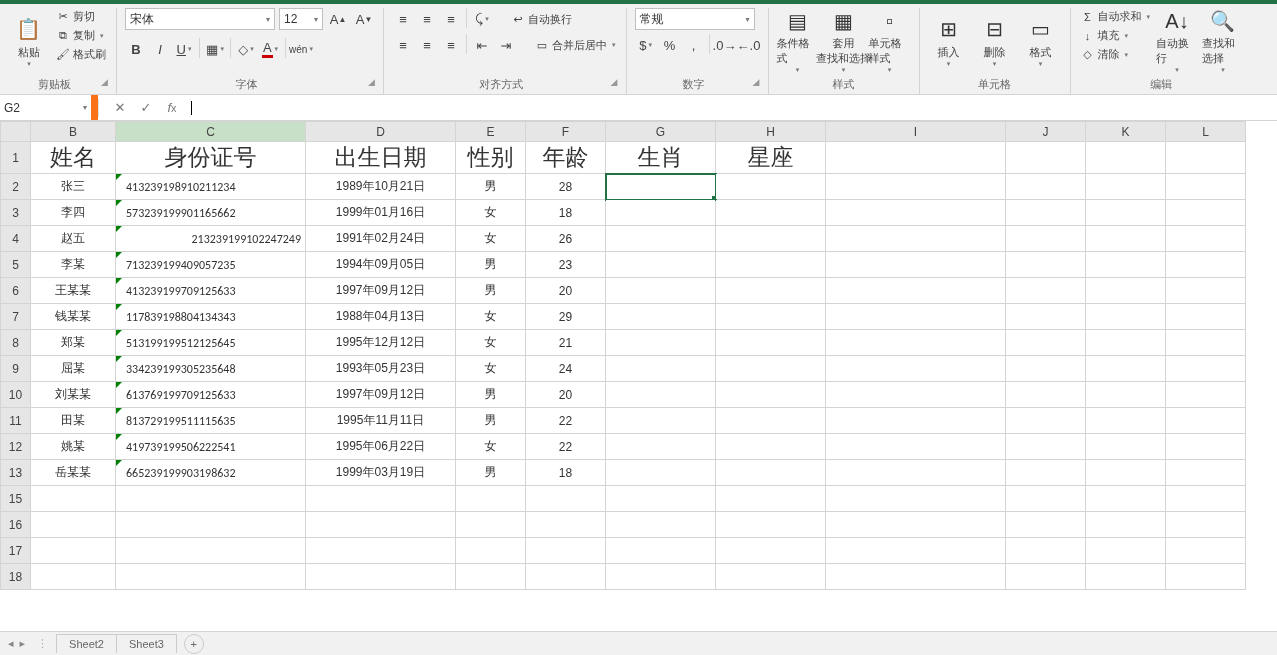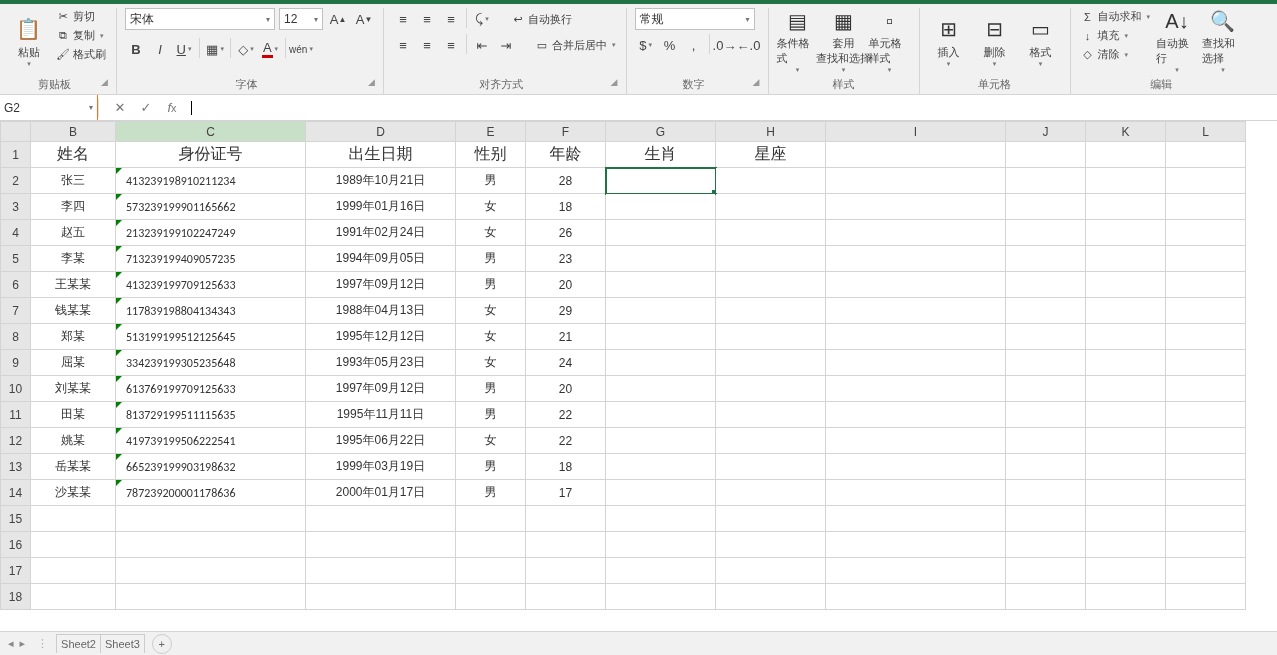--- a/index.html
+++ b/index.html
@@ -30,48 +30,48 @@
 .combo .dd { margin-left: auto; color: #777; font-size: 8px; }
 .icon-btn { width: 22px; height: 22px; display: inline-flex; align-items: center; justify-content: center; cursor: pointer; font-size: 13px; color: #444; }
 .icon-btn.split::after { content: "▾"; font-size: 7px; color: #777; margin-left: 2px; }
 .row2 { display: flex; gap: 2px; }
 
 
 .sep { width: 1px; height: 20px; background: #d4d4d4; margin: 0 2px; }
 
 
 .formula-bar { display: flex; align-items: center; height: 26px; border-bottom: 1px solid #d4d4d4; background: #fff; }
-.name-box { width: 98px; border-right: 1px solid #f97316; height: 100%; display: flex; align-items: center; padding: 0 4px; font-size: 12px; position: relative; }
+.name-box { width: 98px; border-right: 7px solid #f97316; height: 100%; display: flex; align-items: center; padding: 0 4px; font-size: 12px; position: relative; }
 .name-box .dd { margin-left: auto; color: #777; font-size: 8px; }
 .fb-btn { width: 26px; height: 100%; display: inline-flex; align-items: center; justify-content: center; color: #777; cursor: pointer; font-size: 13px; }
 .fb-sep { width:1px; height:18px; background:#e0e0e0; }
 .fb-input { flex: 1; padding: 0 6px; height: 100%; display: flex; align-items: center; position: relative; }
 .fb-caret { display:inline-block; width:1px; height:14px; background:#000; }
 
 
 .sheet-wrap { position: relative; overflow: hidden; height: calc(655px - 4px - 90px - 26px - 24px); }
 .grid { border-collapse: collapse; table-layout: fixed; }
 .grid th, .grid td { border: 1px solid #d4d4d4; font-size: 12px; font-weight: normal; background: #fff; overflow: hidden; white-space: nowrap; }
 .grid thead th { background: #e6e6e6; color: #444; text-align: center; height: 20px; }
 .grid thead th.corner { background: #e6e6e6; width: 30px; }
 .grid tbody th { background: #e6e6e6; color: #444; text-align: center; width: 30px; height: 26px; }
 .grid td { text-align: center; padding: 0 4px; }
-.grid tr.hdr td { font-size: 16px; font-family: SimSun, serif; height: 16px; }
+.grid tr.hdr td { font-size: 23px; font-family: SimSun, serif; height: 16px; }
 .grid td.idtext { text-align: left; font-family: Calibri, sans-serif; }
 .grid thead th.sel-col { background: #c8e0c8; }
 .grid td.sel-cell { outline: 2px solid #217346; outline-offset: -1px; background: #fff; position: relative; }
 .sel-handle { position:absolute; right:-3px; bottom:-3px; width:6px; height:6px; background:#217346; }
 .greenflag::before { content:""; position:absolute; left:0; top:0; border-top:6px solid #008000; border-right:6px solid transparent; }
 .grid td { position: relative; }
 
 
 .tabbar { height: 24px; border-top: 1px solid #d4d4d4; background: #f1f1f1; display: flex; align-items: center; padding: 0 8px; gap: 0; font-size: 11px; position: absolute; bottom: 0; left: 0; right: 0; }
 .tabbar .nav { display: flex; gap: 6px; color: #888; margin-right: 12px; }
 .tabbar .nav span { cursor: pointer; }
-.sheet-tab { padding: 3px 4px; background: #fff; border: 1px solid #ccc; border-bottom: none; cursor: pointer; margin-right: -1px; }
+.sheet-tab { padding: 3px 12px; background: #fff; border: 1px solid #ccc; border-bottom: none; cursor: pointer; margin-right: -1px; }
 .sheet-tab.inactive { background: #f1f1f1; color: #666; }
 .sheet-plus { width: 20px; height: 20px; border: 1px solid #ccc; border-radius: 10px; display: inline-flex; align-items: center; justify-content: center; margin-left: 8px; color: #666; cursor: pointer; }
 
 .colB{width:85px}.colC{width:190px}.colD{width:150px}.colE{width:70px}.colF{width:80px}.colG{width:110px}.colH{width:110px}.colI{width:180px}.colJ{width:80px}.colK{width:80px}.colL{width:80px}
 .insert-marker{ position:absolute; left:257px; top: calc(4px + 90px + 26px - 3px); color:#000; font-size:14px; pointer-events:none;}
 </style>
 </head>
 <body>
 
 <div class="ribbon">
@@ -353,21 +353,21 @@
           <td class="colG"></td>
           <td class="colH"></td>
           <td class="colI"></td>
           <td class="colJ"></td>
           <td class="colK"></td>
           <td class="colL"></td>
         </tr>
         <tr>
           <th>4</th>
           <td class="colB">赵五</td>
-          <td class="colC greenflag idtext" style="padding-left: 10px;">213239199102247249</td>
+          <td class="colC greenflag idtext" style="padding-left: 10px; text-align: right;">213239199102247249</td>
           <td class="colD">1991年02月24日</td>
           <td class="colE">女</td>
           <td class="colF">26</td>
           <td class="colG"></td>
           <td class="colH"></td>
           <td class="colI"></td>
           <td class="colJ"></td>
           <td class="colK"></td>
           <td class="colL"></td>
         </tr>
@@ -483,34 +483,20 @@
           <td class="colK"></td>
           <td class="colL"></td>
         </tr>
         <tr>
           <th>13</th>
           <td class="colB">岳某某</td>
           <td class="colC greenflag idtext" style="padding-left: 10px;">665239199903198632</td>
           <td class="colD">1999年03月19日</td>
           <td class="colE">男</td>
           <td class="colF">18</td>
-          <td class="colG"></td>
-          <td class="colH"></td>
-          <td class="colI"></td>
-          <td class="colJ"></td>
-          <td class="colK"></td>
-          <td class="colL"></td>
-        </tr>
-        <tr>
-          <th>14</th>
-          <td class="colB">沙某某</td>
-          <td class="colC greenflag idtext" style="padding-left: 10px;">787239200001178636</td>
-          <td class="colD">2000年01月17日</td>
-          <td class="colE">男</td>
-          <td class="colF">17</td>
           <td class="colG"></td>
           <td class="colH"></td>
           <td class="colI"></td>
           <td class="colJ"></td>
           <td class="colK"></td>
           <td class="colL"></td>
         </tr>
         <tr>
           <th>15</th>
           <td class="colB"></td>

